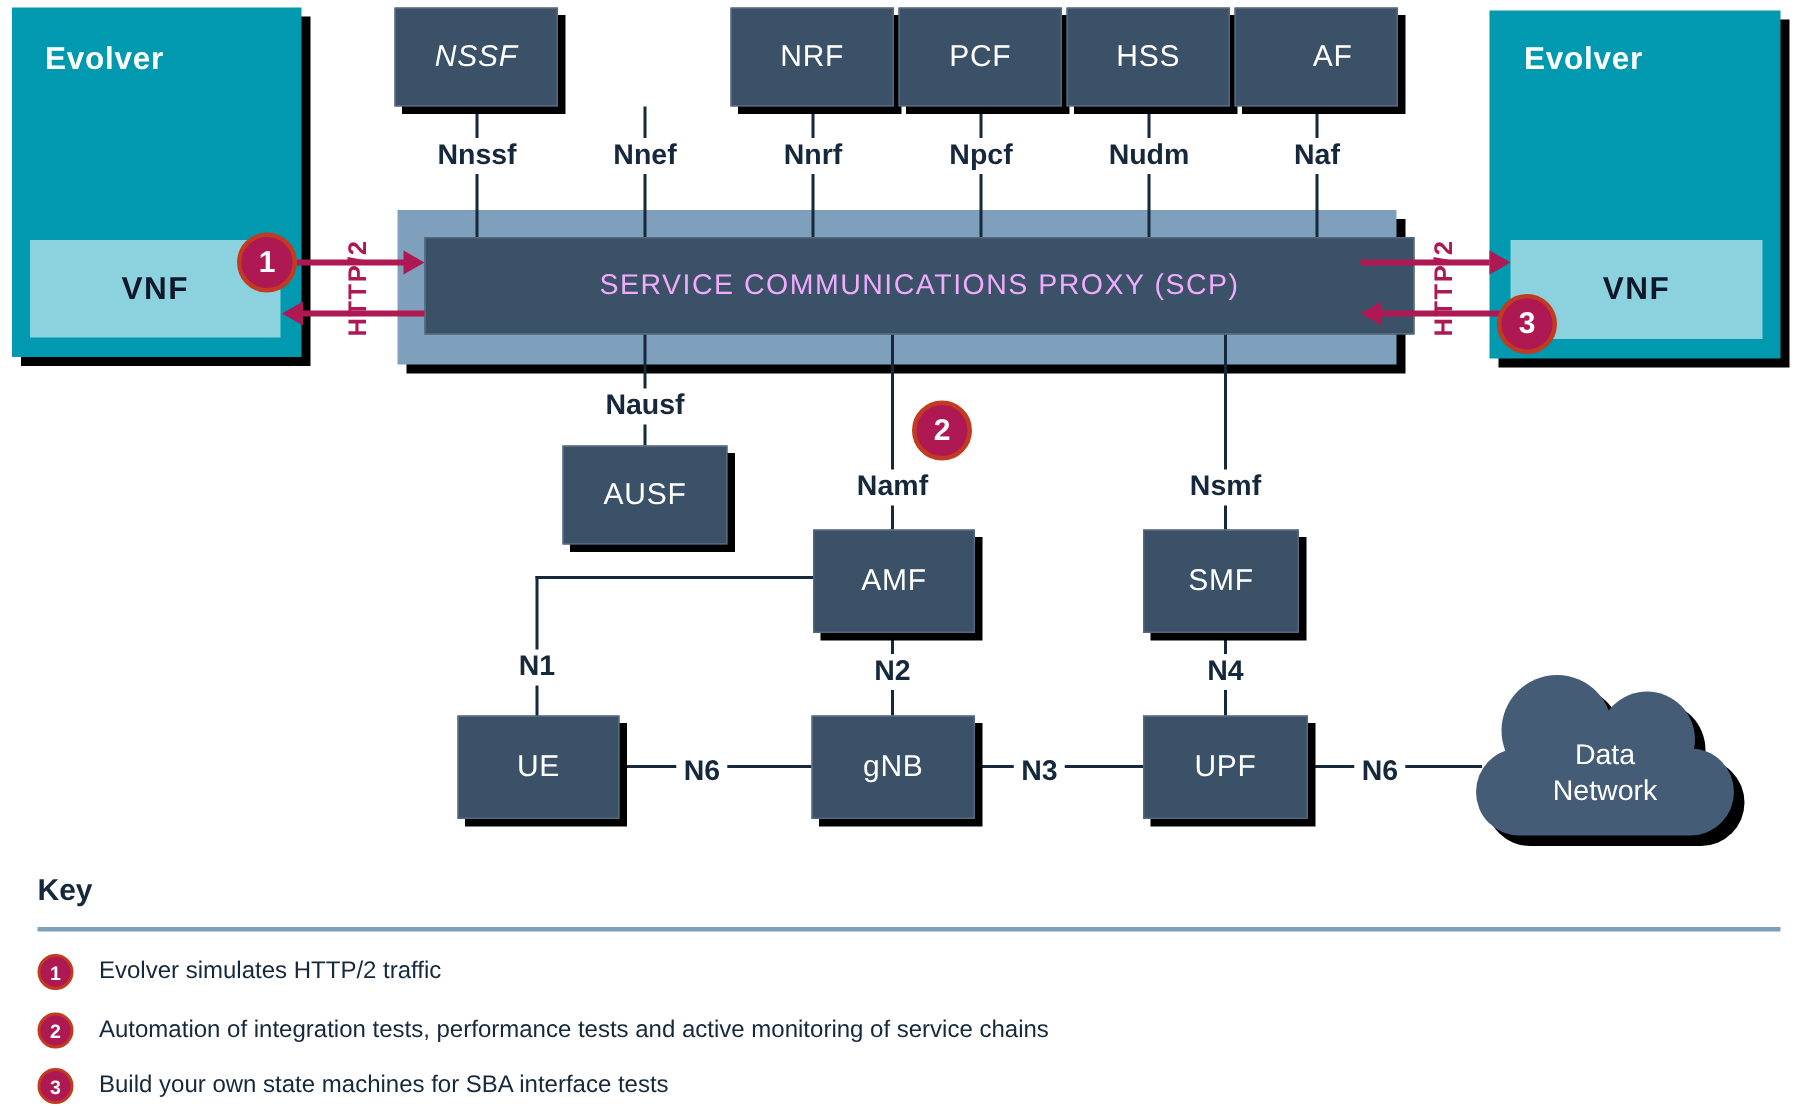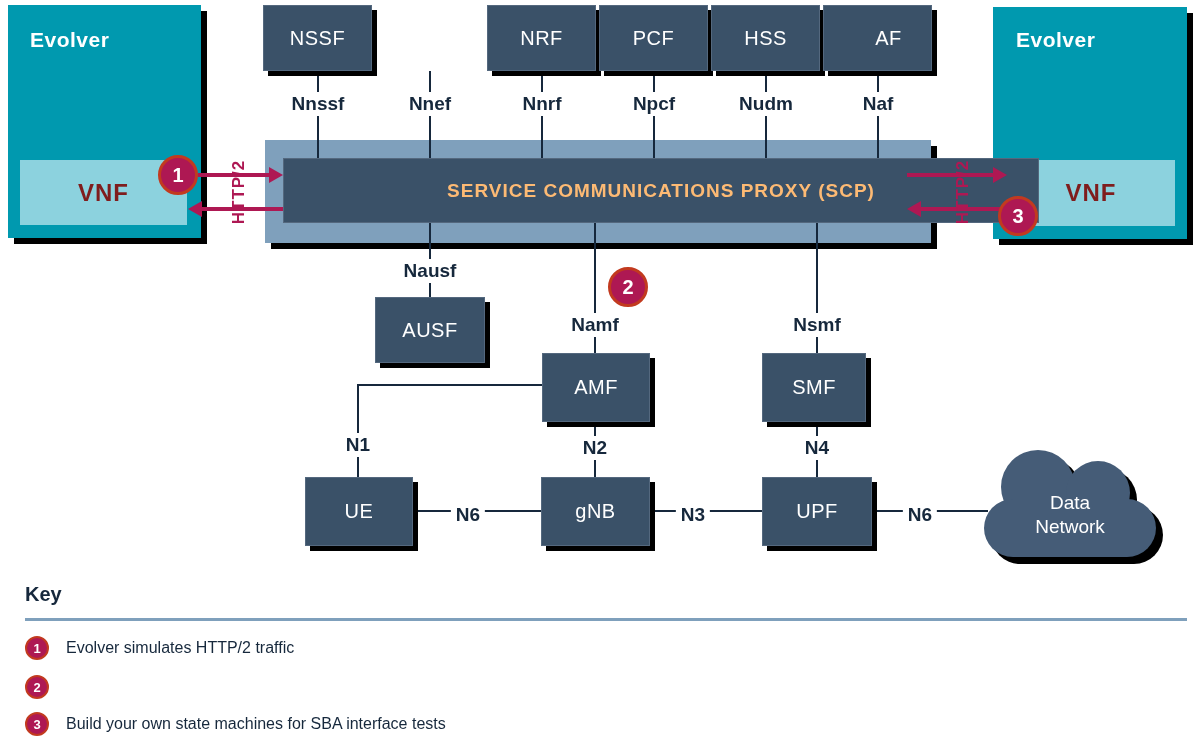--- a/index.html
+++ b/index.html
@@ -10,31 +10,31 @@
   
   .evolver{
     position:absolute;background:#0099AF;box-shadow:6px 6px 0 0 #000;z-index:1;
   }
   .evolver-title{
     position:absolute;color:#fff;font-weight:bold;font-size:21px;letter-spacing:.5px;z-index:2;
   }
   .vnf{
     position:absolute;background:#8CD2DE;z-index:3;
     display:flex;align-items:center;justify-content:center;
-    color:#7f1d1d;font-weight:bold;font-size:24px;letter-spacing:1px;
+    color:#0f172a;font-weight:bold;font-size:21px;letter-spacing:1px;
   }
   .scp-outer{
     position:absolute;left:265px;top:140px;width:666px;height:103px;
     background:#7FA0BC;box-shadow:6px 6px 0 0 #000;z-index:1;
   }
   .scp-bar{
-    position:absolute;left:283px;top:158px;width:756px;height:65px;
+    position:absolute;left:283px;top:158px;width:660px;height:65px;
     background:#3A5168;border:1px solid #54687E;box-sizing:border-box;z-index:3;
     display:flex;align-items:center;justify-content:center;
-    color:#fdba74;font-size:19px;letter-spacing:1px;white-space:nowrap;font-weight:bold;
+    color:#f0abfc;font-size:19px;letter-spacing:1px;white-space:nowrap;
   }
   
   .box{
     position:absolute;background:#3A5168;border:1px solid #54687E;box-sizing:border-box;
     box-shadow:5px 5px 0 0 #000;z-index:3;
     display:flex;align-items:center;justify-content:center;
     color:#fff;font-size:20px;letter-spacing:.5px;
   }
   
   .vline{position:absolute;width:2px;background:#16283C;z-index:2;}
@@ -98,21 +98,21 @@
 
   <div class="scp-outer"></div>
 
   <div class="vline" style="left:317px;top:71px;height:87px;"></div>
   <div class="vline" style="left:429px;top:71px;height:87px;"></div>
   <div class="vline" style="left:541px;top:71px;height:87px;"></div>
   <div class="vline" style="left:653px;top:71px;height:87px;"></div>
   <div class="vline" style="left:765px;top:71px;height:87px;"></div>
   <div class="vline" style="left:877px;top:71px;height:87px;"></div>
 
-  <div class="box" style="left:263px;top:5px;width:109px;height:66px;">NSSF</div>
+  <div class="box" style="left:263px;top:5px;width:109px;height:66px;font-style:italic;">NSSF</div>
   <div class="box" style="left:487px;top:5px;width:109px;height:66px;">NRF</div>
   <div class="box" style="left:599px;top:5px;width:109px;height:66px;">PCF</div>
   <div class="box" style="left:711px;top:5px;width:109px;height:66px;">HSS</div>
   <div class="box" style="left:823px;top:5px;width:109px;height:66px;padding-left:22px;">AF</div>
 
   <div class="lbl" style="left:318px;top:92px;">Nnssf</div>
   <div class="lbl" style="left:430px;top:92px;">Nnef</div>
   <div class="lbl" style="left:542px;top:92px;">Nnrf</div>
   <div class="lbl" style="left:654px;top:92px;">Npcf</div>
   <div class="lbl" style="left:766px;top:92px;">Nudm</div>
@@ -185,19 +185,20 @@
 
   <div class="key-title">Key</div>
   <div class="key-rule"></div>
 
   <div class="key-row" style="top:636px;">
     <div class="key-marker">1</div>
     <div class="key-text">Evolver simulates HTTP/2 traffic</div>
   </div>
   <div class="key-row" style="top:675px;">
     <div class="key-marker">2</div>
+    <div class="key-text">Automation of integration tests, performance tests and active monitoring of service chains</div>
   </div>
   <div class="key-row" style="top:712px;">
     <div class="key-marker">3</div>
     <div class="key-text">Build your own state machines for SBA interface tests</div>
   </div>
 
 </div>
 
 </body></html>

